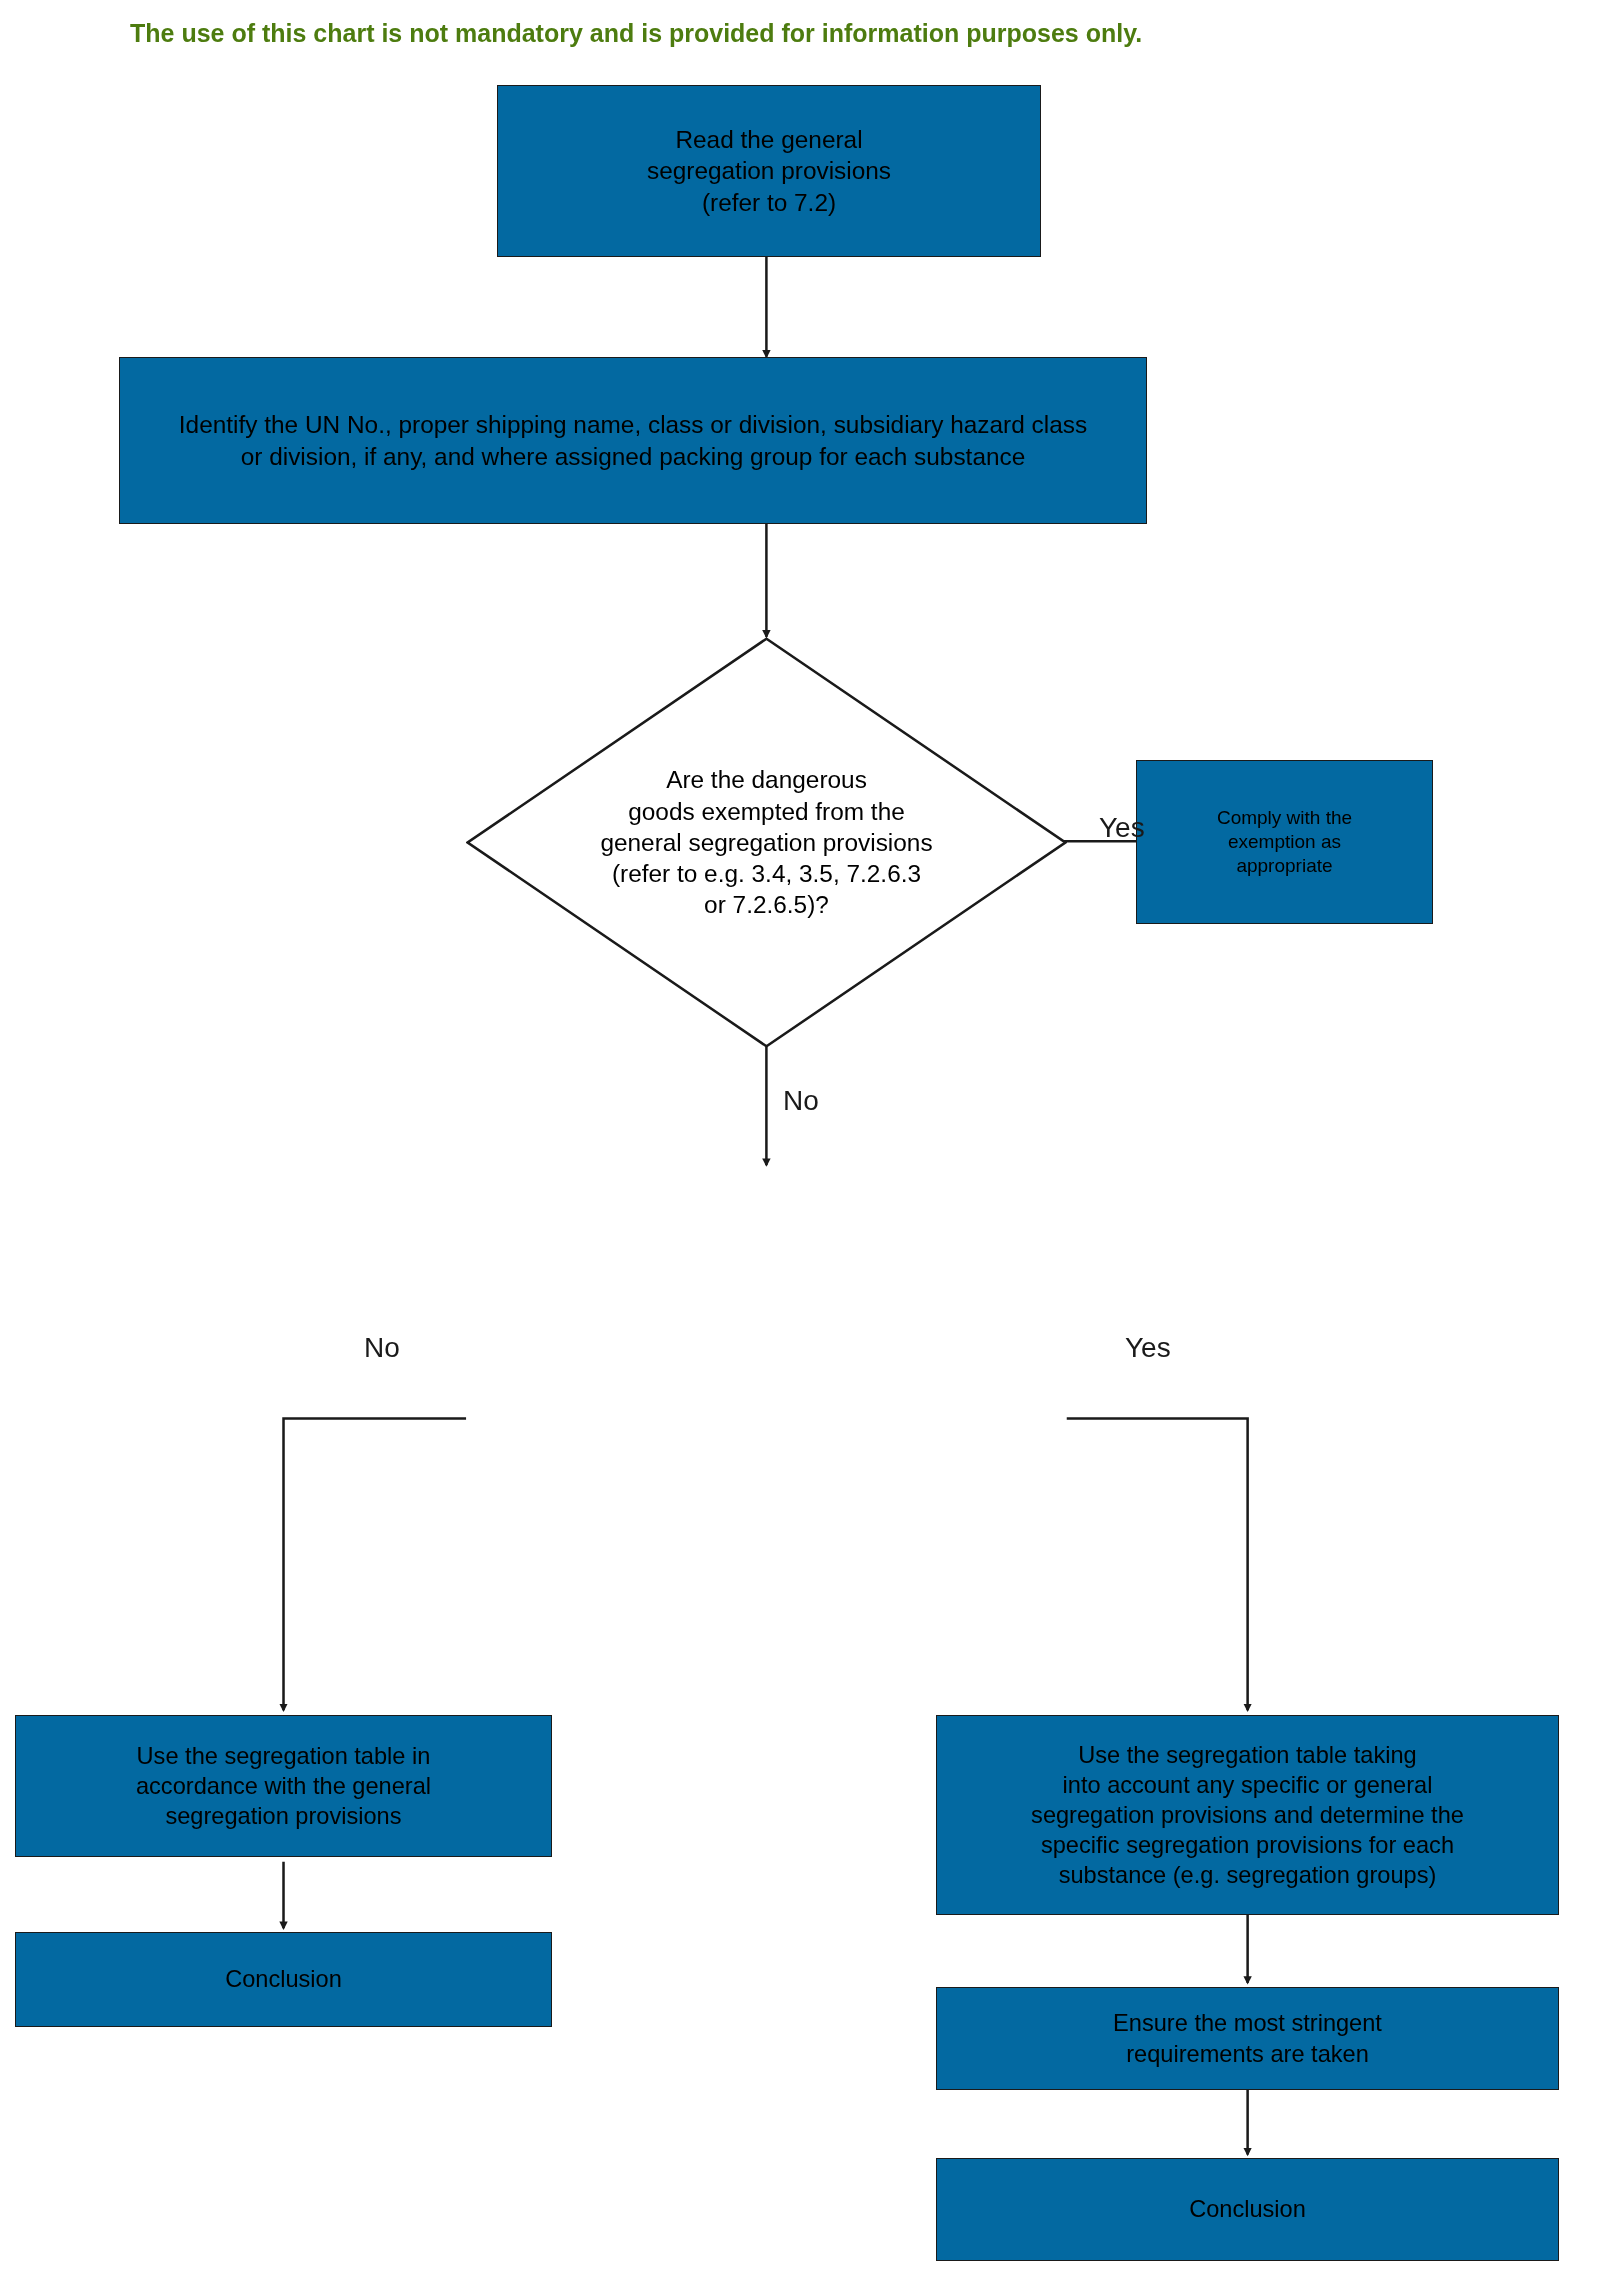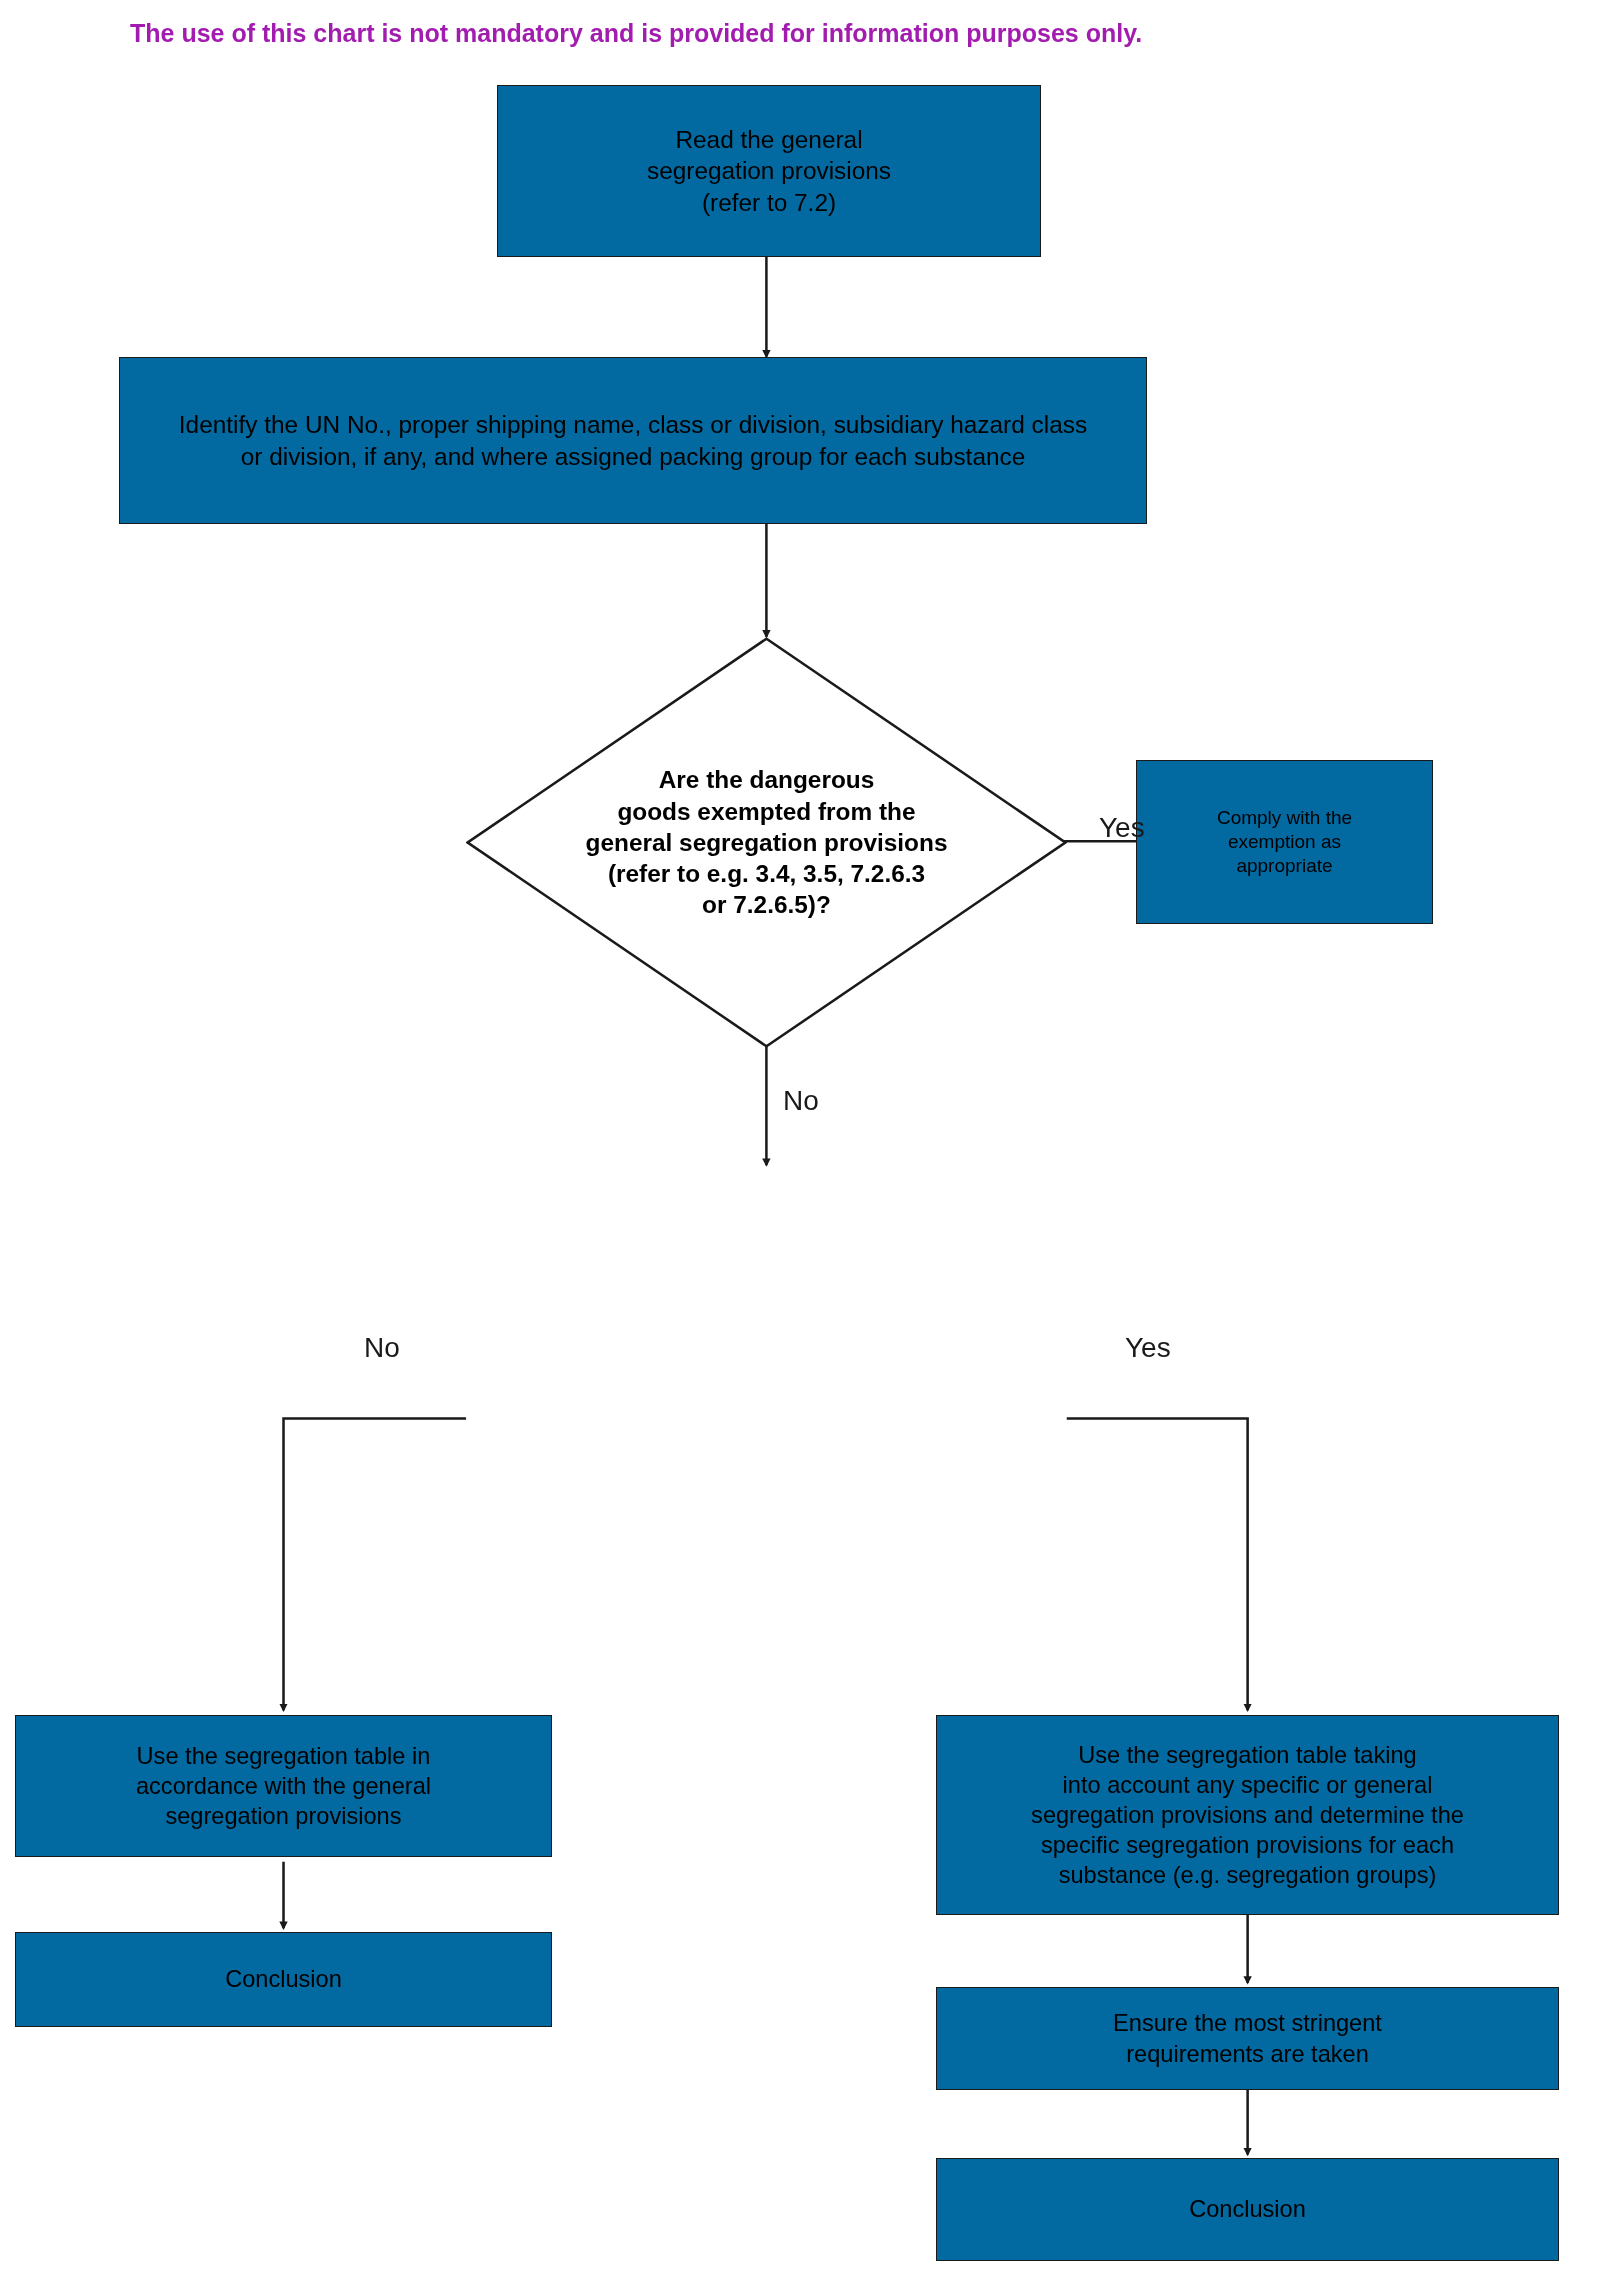--- a/index.html
+++ b/index.html
@@ -54,33 +54,32 @@
     left: 0;
     top: 0;
     width: 100%;
     height: 100%;
     display: flex;
     align-items: center;
     justify-content: center;
     text-align: center;
     line-height: 1.28;
     white-space: pre-line;
-    font-weight: bold;
   }
   .edge-label {
     position: absolute;
     font-size: 28px;
     color: #1a1a1a;
     white-space: nowrap;
   }
   .title {
     position: absolute;
     font-size: 25px;
     font-weight: bold;
-    color: #a21caf;
+    color: #4d7c0f;
     white-space: nowrap;
   }
   svg.lines {
     position: absolute;
     left: 0;
     top: 0;
     width: 1606px;
     height: 2295px;
     pointer-events: none;
   }

